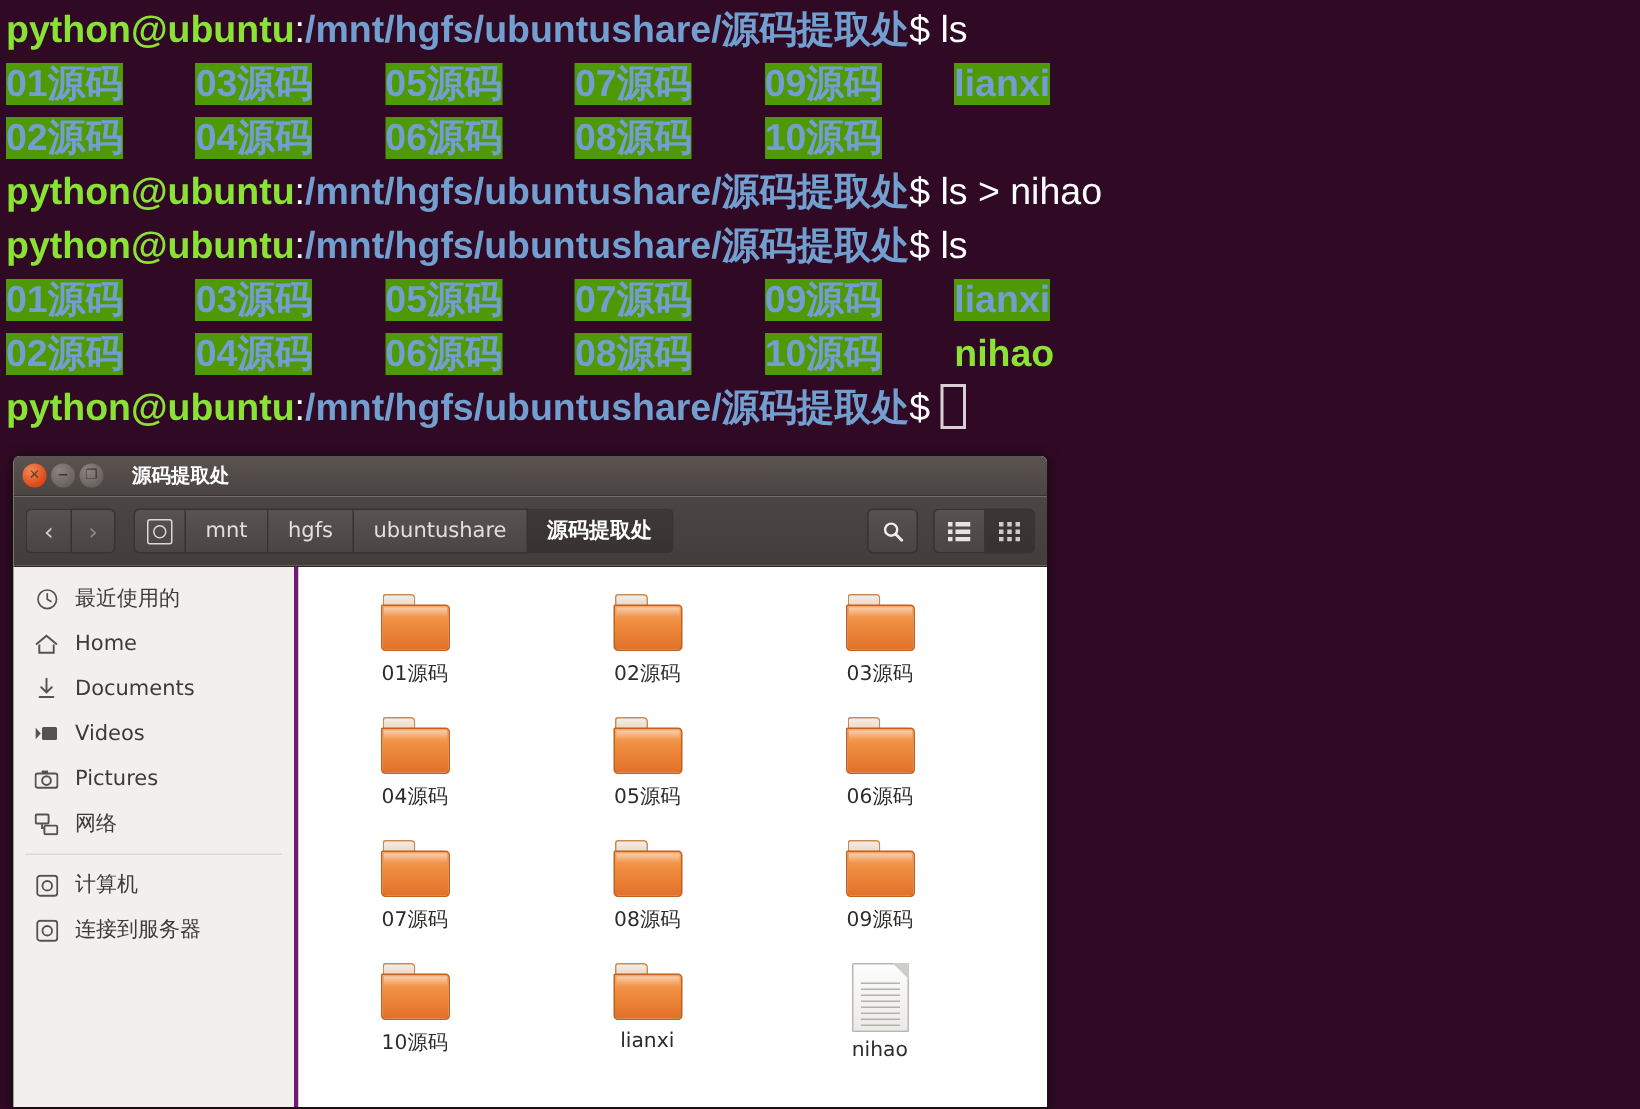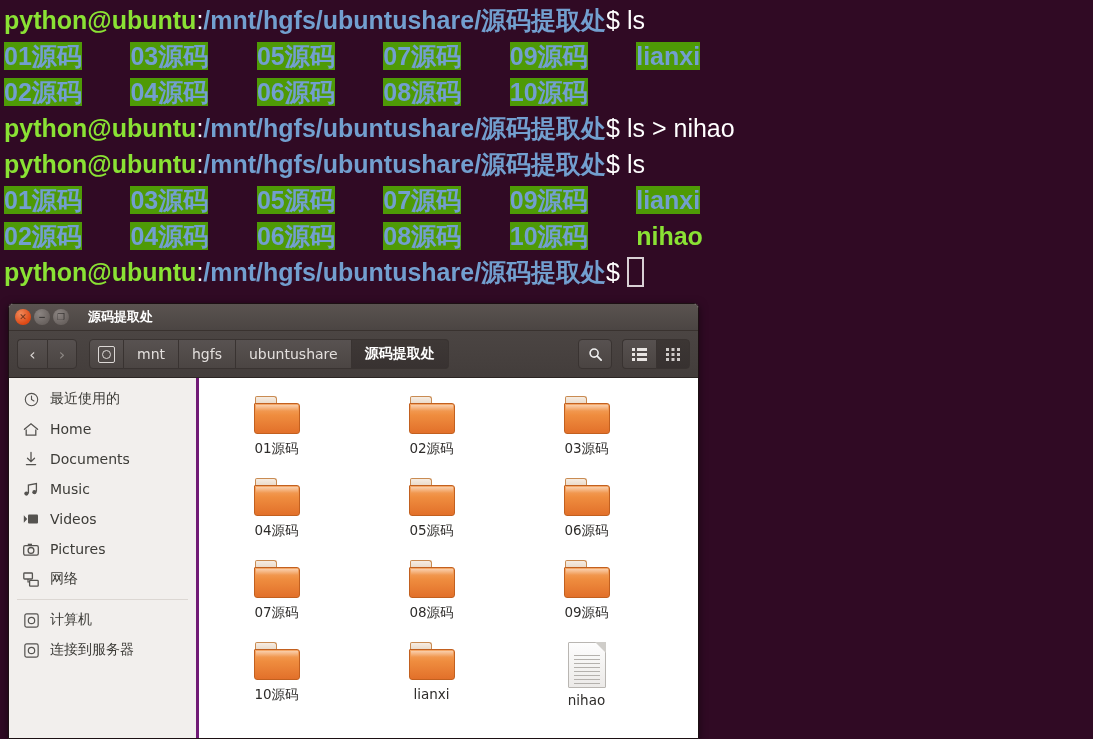--- a/index.html
+++ b/index.html
@@ -361,30 +361,20 @@
           <span class="sb-icon">
             <svg width="14" height="16" viewBox="0 0 14 16">
               <path d="M7 1.4v8.6M3.5 7.2L7 10.6l3.5-3.4" fill="none" stroke="#555350" stroke-width="1.3" stroke-linecap="round"></path>
               <path d="M2.4 13.6h9.2" stroke="#555350" stroke-width="1.3" stroke-linecap="round"></path>
             </svg>
           </span>
           <span>Documents</span>
         </div>
         <div class="sb-item">
           <span class="sb-icon">
-            <svg width="16" height="15" viewBox="0 0 16 15">
-              <path d="M5.4 11.4V3l8-1.4v8.2" fill="none" stroke="#555350" stroke-width="1.3"></path>
-              <circle cx="3.4" cy="11.6" r="2.1" fill="#555350"></circle>
-              <circle cx="11.4" cy="10.2" r="2.1" fill="#555350"></circle>
-            </svg>
-          </span>
-          <span>Music</span>
-        </div>
-        <div class="sb-item">
-          <span class="sb-icon">
             <svg width="16" height="12" viewBox="0 0 16 12">
               <path d="M0.8 2.2v7.6l3.4-3.8z" fill="#555350"></path>
               <rect x="5" y="1.6" width="10" height="8.8" rx="1" fill="#555350"></rect>
             </svg>
           </span>
           <span>Videos</span>
         </div>
         <div class="sb-item">
           <span class="sb-icon">
             <svg width="16" height="13" viewBox="0 0 16 13">

